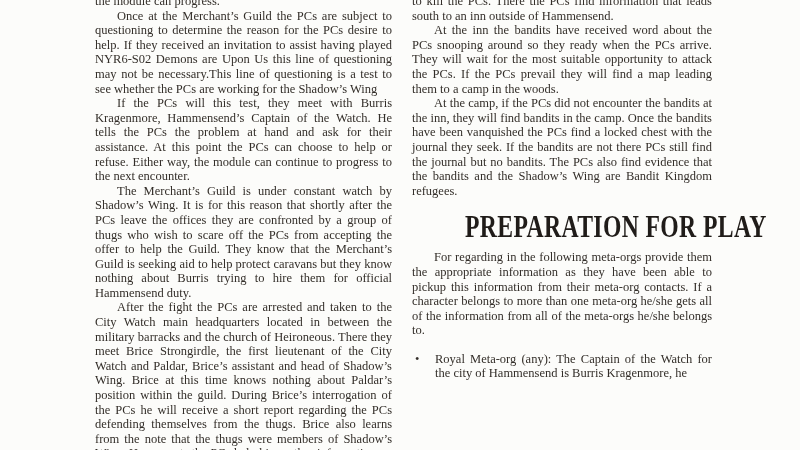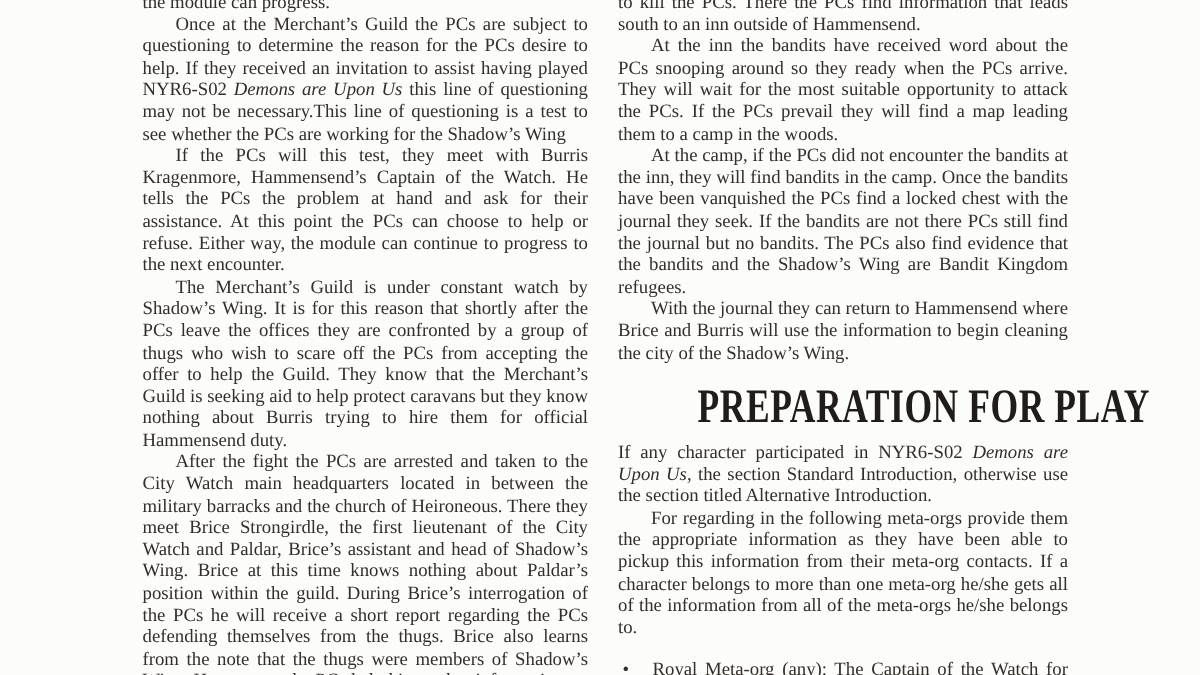--- a/index.html
+++ b/index.html
@@ -16,21 +16,21 @@
     top: -6px;
     color: #332e29;
     font-size: 12.5px;
     line-height: 14.6px;
     text-align: justify;
   }
   #col-0 { left: 95px;  width: 297px; }
   #col-1 { left: 412px; width: 300px; }
   p.para { margin: 0; padding: 0; }
   p.para.indent { text-indent: 22px; }
-  .seg-italic { font-style: italic; }
+  .seg-italic { }
   h2.heading {
     margin: 13px 0 9px 0;
     text-align: center;
     font-size: 32px;
     line-height: 30px;
     font-weight: bold;
     color: #201c19;
     white-space: nowrap;
     letter-spacing: 0.5px;
   }
@@ -51,23 +51,21 @@
       <p class="para"><span class="seg-normal">the module can progress.</span></p>
       <p class="para indent"><span class="seg-normal">Once at the Merchant’s Guild the PCs are subject to questioning to determine the reason for the PCs desire to help. If they received an invitation to assist having played NYR6-S02 </span><span class="seg-italic">Demons are Upon Us</span><span class="seg-normal"> this line of questioning may not be necessary.This line of questioning is a test to see whether the PCs are working for the Shadow’s Wing</span></p>
       <p class="para indent"><span class="seg-normal">If the PCs will this test, they meet with Burris Kragenmore, Hammensend’s Captain of the Watch. He tells the PCs the problem at hand and ask for their assistance. At this point the PCs can choose to help or refuse. Either way, the module can continue to progress to the next encounter.</span></p>
       <p class="para indent"><span class="seg-normal">The Merchant’s Guild is under constant watch by Shadow’s Wing. It is for this reason that shortly after the PCs leave the offices they are confronted by a group of thugs who wish to scare off the PCs from accepting the offer to help the Guild. They know that the Merchant’s Guild is seeking aid to help protect caravans but they know nothing about Burris trying to hire them for official Hammensend duty.</span></p>
       <p class="para indent"><span class="seg-normal">After the fight the PCs are arrested and taken to the City Watch main headquarters located in between the military barracks and the church of Heironeous. There they meet Brice Strongirdle, the first lieutenant of the City Watch and Paldar, Brice’s assistant and head of Shadow’s Wing. Brice at this time knows nothing about Paldar’s position within the guild. During Brice’s interrogation of the PCs he will receive a short report regarding the PCs defending themselves from the thugs. Brice also learns from the note that the thugs were members of Shadow’s Wing. He requests the PCs help him gather information on Jespin, a well-to-do merchant</span></p>
     </div>
   <div class="col" id="col-1">
       <p class="para"><span class="seg-normal">to kill the PCs. There the PCs find information that leads south to an inn outside of Hammensend.</span></p>
       <p class="para indent"><span class="seg-normal">At the inn the bandits have received word about the PCs snooping around so they ready when the PCs arrive. They will wait for the most suitable opportunity to attack the PCs. If the PCs prevail they will find a map leading them to a camp in the woods.</span></p>
       <p class="para indent"><span class="seg-normal">At the camp, if the PCs did not encounter the bandits at the inn, they will find bandits in the camp. Once the bandits have been vanquished the PCs find a locked chest with the journal they seek. If the bandits are not there PCs still find the journal but no bandits. The PCs also find evidence that the bandits and the Shadow’s Wing are Bandit Kingdom refugees.</span></p>
-      <p class="para indent"><span class="seg-normal">With the journal they can return to Hammensend where Brice and Burris will use the information to begin cleaning the city of the Shadow’s Wing.</span></p>
       <h2 class="heading"><span class="heading-inner">PREPARATION FOR PLAY</span></h2>
-      <p class="para"><span class="seg-normal">If any character participated in NYR6-S02 </span><span class="seg-italic">Demons are Upon Us</span><span class="seg-normal">, the section Standard Introduction, otherwise use the section titled Alternative Introduction.</span></p>
       <p class="para indent"><span class="seg-normal">For regarding in the following meta-orgs provide them the appropriate information as they have been able to pickup this information from their meta-org contacts. If a character belongs to more than one meta-org he/she gets all of the information from all of the meta-orgs he/she belongs to.</span></p>
       <div style="height: 14px;"></div>
       <p class="bullet-item">
         <span class="bullet-marker">•</span>
         <span class="bullet-text"><span class="seg-normal">Royal Meta-org (any): The Captain of the Watch for the city of Hammensend is Burris Kragenmore, he</span></span>
       </p>
     </div>
 </div>
 
 </body></html>

